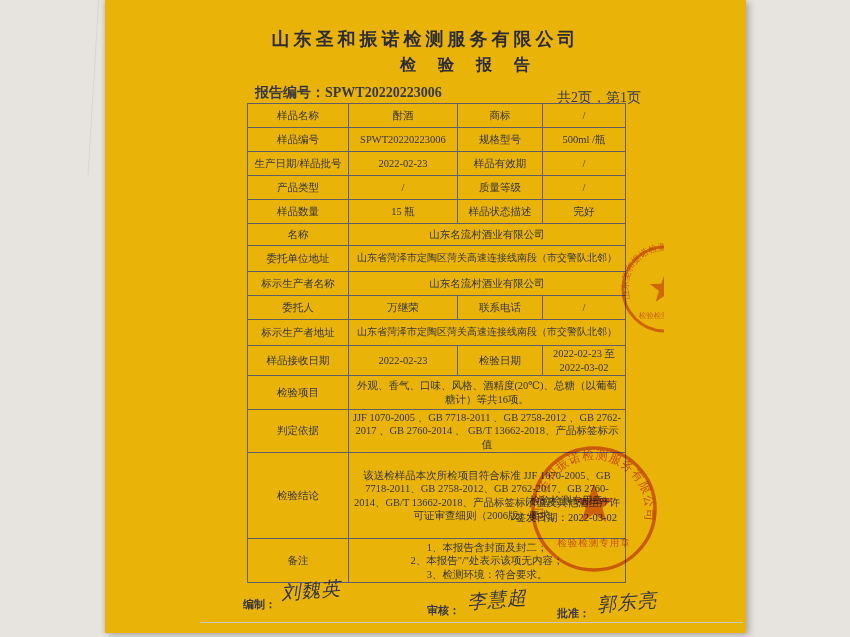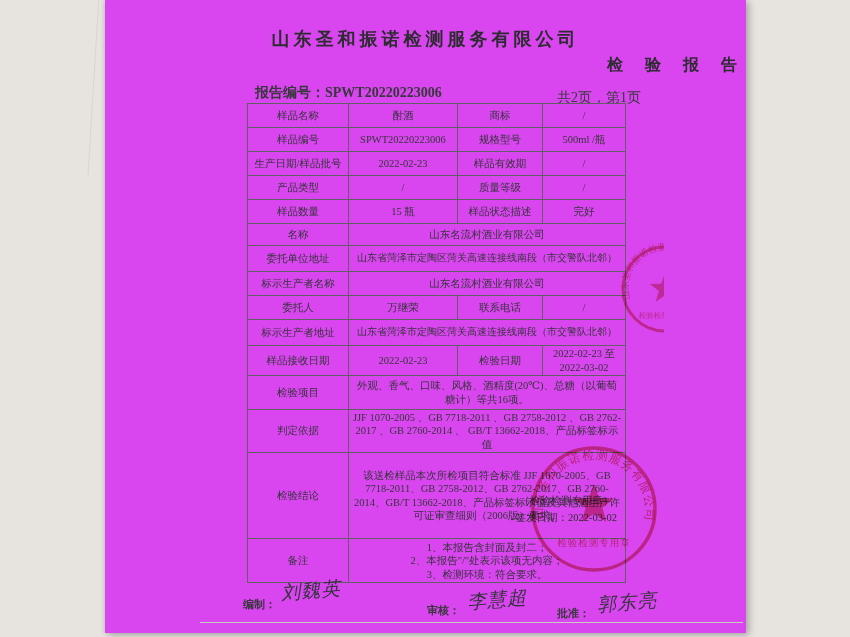--- a/index.html
+++ b/index.html
@@ -5,34 +5,34 @@
   html,body{margin:0;padding:0;}
   body{
     width:850px;height:637px;overflow:hidden;
     background:#e7e4e0;
     font-family:"Liberation Serif","DejaVu Serif",serif;
     -webkit-font-smoothing:antialiased;
   }
   .scan{position:relative;width:850px;height:637px;}
   .paper{
     position:absolute;left:105px;top:0;width:641px;height:633px;
-    background:#d946ef;
+    background:#eab308;
     box-shadow:3px 2px 7px rgba(0,0,0,.28), -2px 0 3px rgba(0,0,0,.07);
   }
   .backpage-edge{
     position:absolute;left:93px;top:-4px;width:1px;height:180px;
     background:#d9d5cf;transform:rotate(3.5deg);
   }
   .company-title{
     position:absolute;top:27px;left:0;width:100%;text-align:center;
     font-size:18px;font-weight:bold;letter-spacing:4px;color:#2c2c30;
   }
   .report-title{
-    position:absolute;top:55px;left:0;width:100%;text-align:right;
-    font-size:16px;font-weight:bold;letter-spacing:9px;color:#2c2c30;
+    position:absolute;top:55px;left:0;width:100%;text-align:center;
+    font-size:16px;font-weight:bold;letter-spacing:9px;color:#2c2c30;padding-left:44px;
   }
   .report-no{
     position:absolute;top:84px;left:150px;
     font-size:14px;font-weight:bold;color:#38383c;
   }
   .pagination{
     position:absolute;top:89px;left:452px;
     font-size:14px;color:#38383c;
   }
   table.report{

